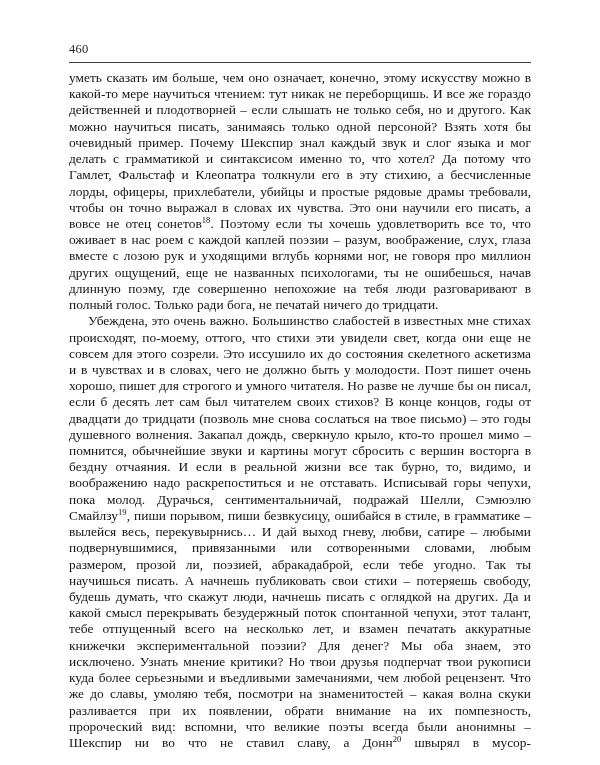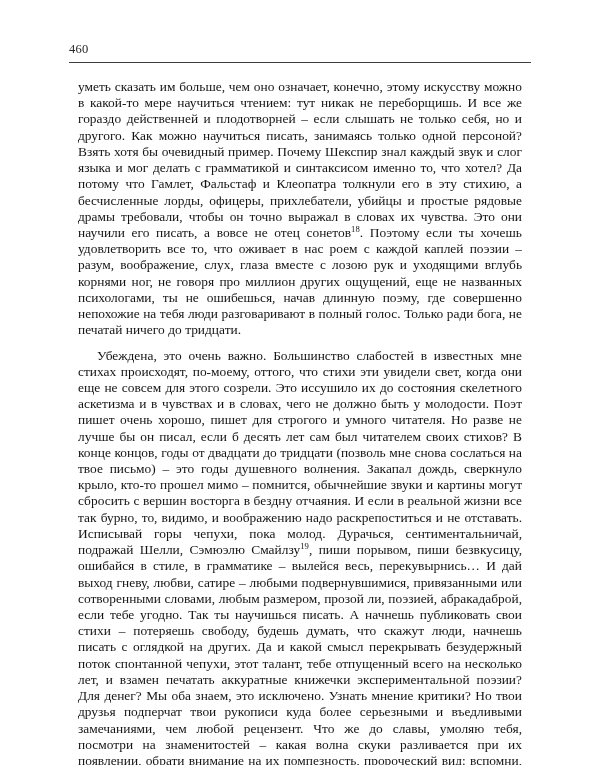--- a/index.html
+++ b/index.html
@@ -71,21 +71,21 @@
   }
 
   
   .textblock {
     position: absolute;
     left: 69px;
     top: 70px;
     width: 462px;
   }
   p.para {
-    margin: 9px;
+    margin: 0;
     padding: 0;
     text-align: justify;
     text-justify: inter-word;
     font-size: 13.4px;
     line-height: 16.22px;
     letter-spacing: 0.01px;
     word-spacing: 0.1px;
     hyphens: manual;
     color: #141414;
   }

